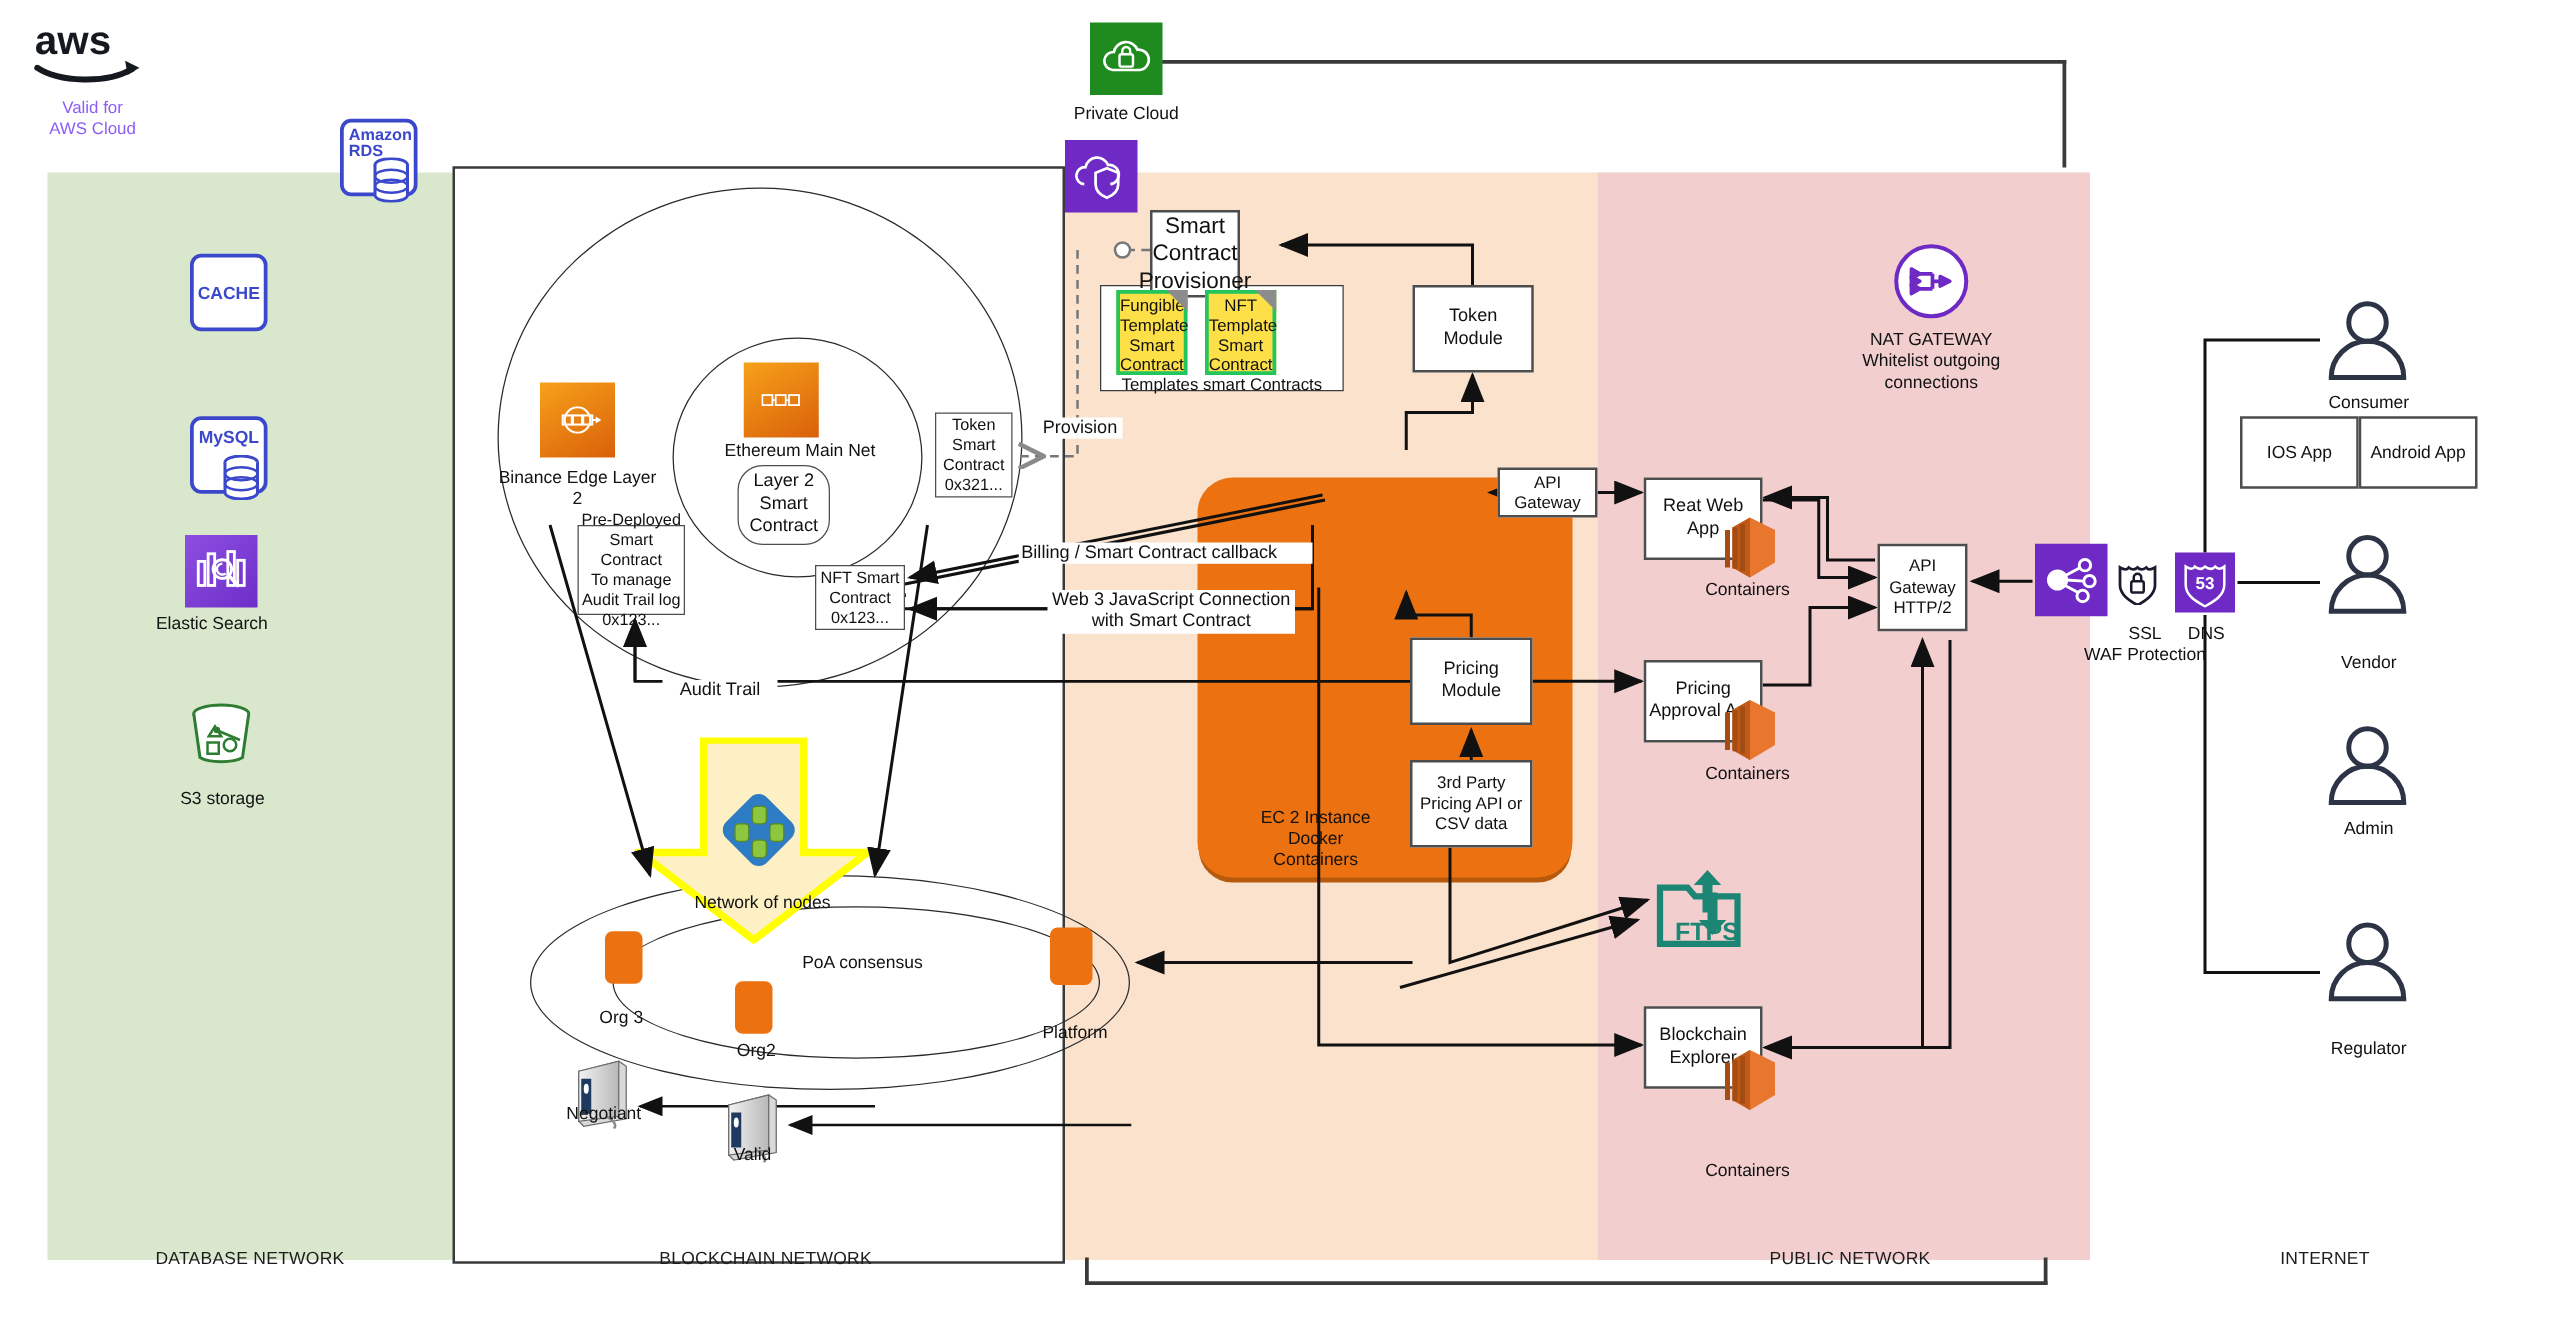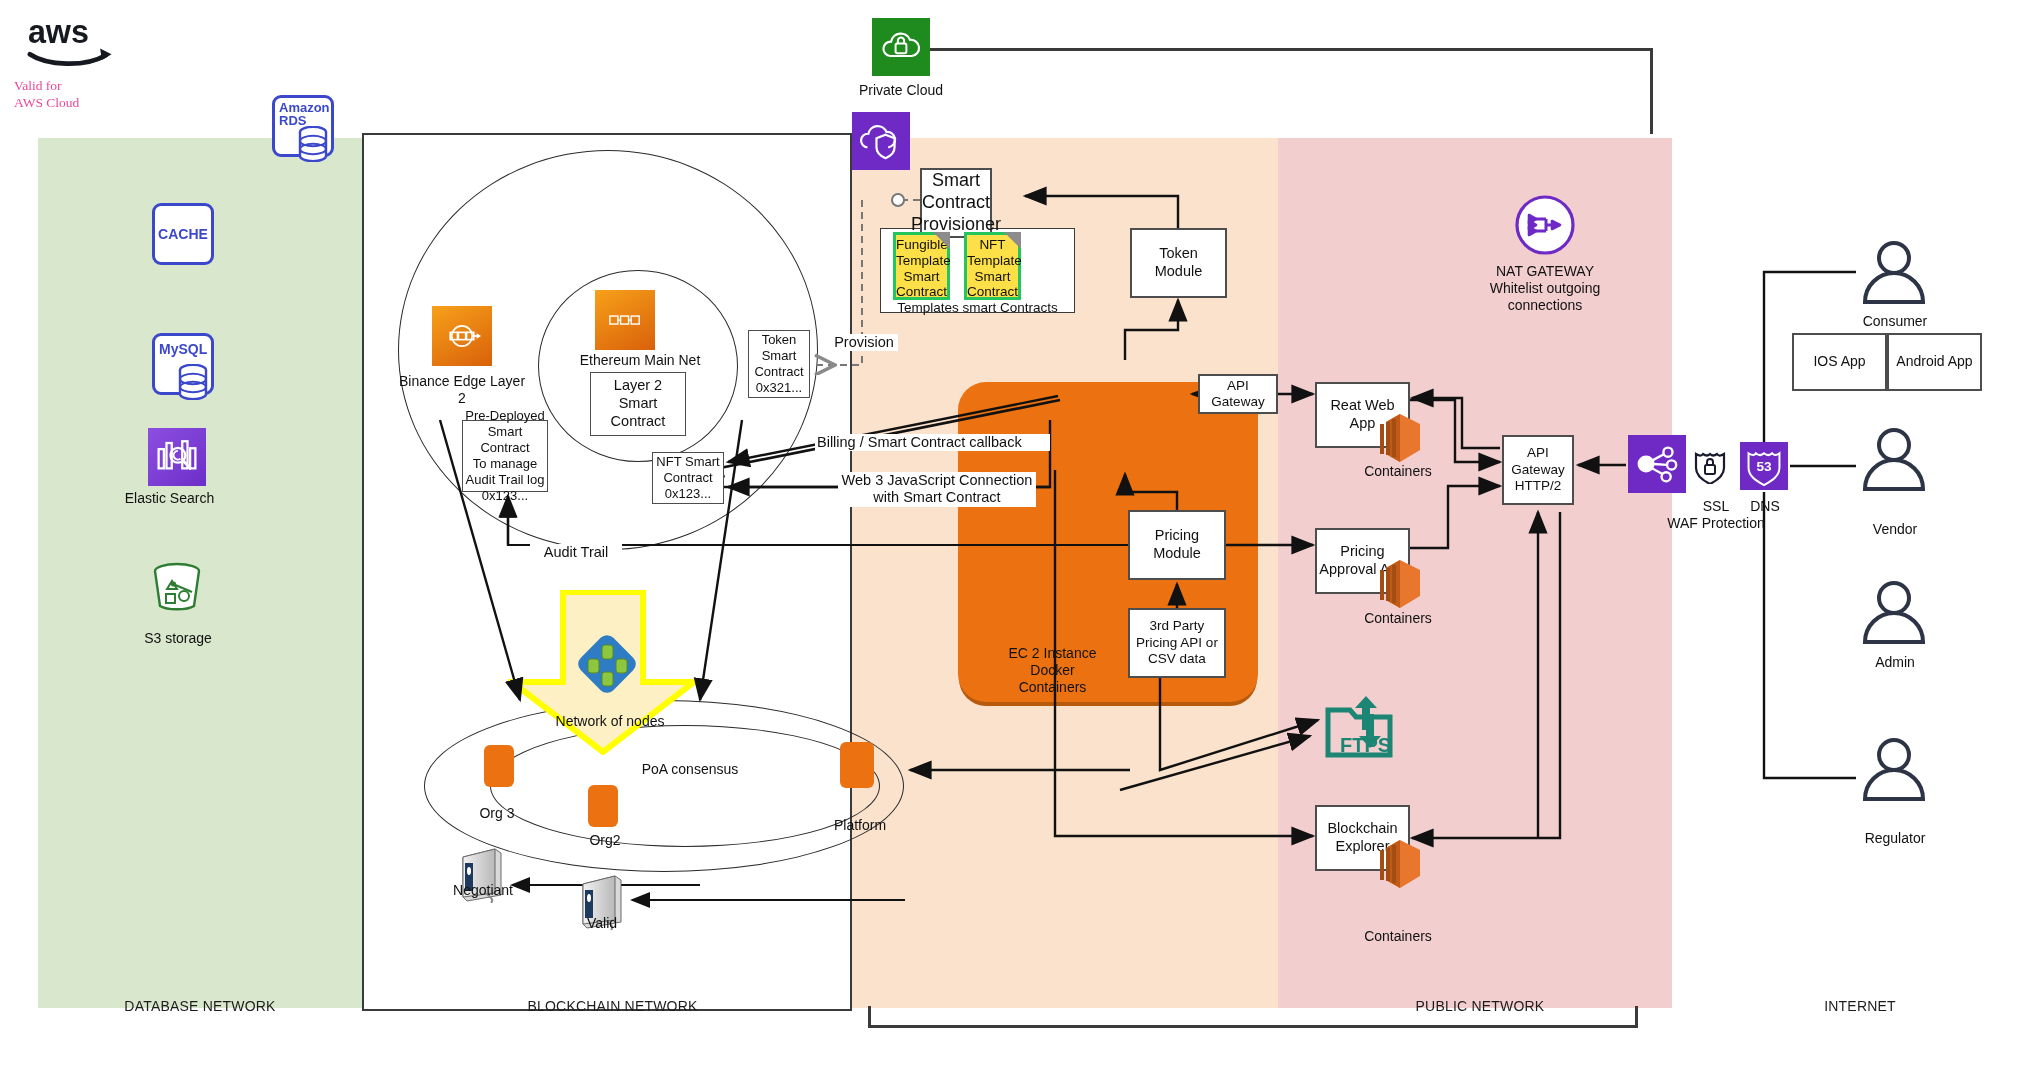--- a/index.html
+++ b/index.html
@@ -91,23 +91,22 @@
     color: #111;
     text-align: center;
     z-index: 16;
     white-space: pre-line;
   }
 
   
   .aws-logo { position: absolute; left: 26px; top: 12px; width: 95px; height: 56px; z-index: 20; }
   .aws-sub {
     position: absolute; left: 14px; top: 78px; width: 120px;
-    text-align: left; font-size: 13.5px; line-height: 1.25; color: #ec4899; z-index: 20;
+    text-align: center; font-size: 13.5px; line-height: 1.25; color: #8b5cf6; z-index: 20;
     white-space: pre-line;
-    font-family: Liberation Serif, serif;
   }
 
   
   .svc-rds {
     position: absolute; width: 62px; height: 62px;
     border: 3.5px solid #3b48cc; border-radius: 9px; background: #fff;
     z-index: 22; color: #3b48cc; font-weight: bold; font-size: 13px;
     padding: 3px 4px; line-height: 1.02;
   }
   .svc-cache {
@@ -287,21 +286,21 @@
         <rect x="1" y="2" width="9" height="9"></rect>
         <rect x="13" y="2" width="9" height="9"></rect>
         <rect x="25" y="2" width="9" height="9"></rect>
         <line x1="10" y1="6.5" x2="13" y2="6.5"></line>
         <line x1="22" y1="6.5" x2="25" y2="6.5"></line>
       </g>
     </svg>
   </div>
   <div class="cap" style="left:570px; top:352px; width:140px;">Ethereum Main Net</div>
 
-  <div class="node plain" style="left:590px; top:372px; width:96px; height:64px; white-space:pre-line;">Layer 2
+  <div class="node plain" style="left:590px; top:372px; width:74px; height:64px; white-space:pre-line;border-radius:20px;">Layer 2
 Smart
 Contract</div>
 
   <div class="node plain" style="left:462px; top:420px; width:86px; height:72px; white-space:pre-line; font-size:13px;">Pre-Deployed
 Smart
 Contract
 To manage
 Audit Trail log
 0x123...</div>
 

